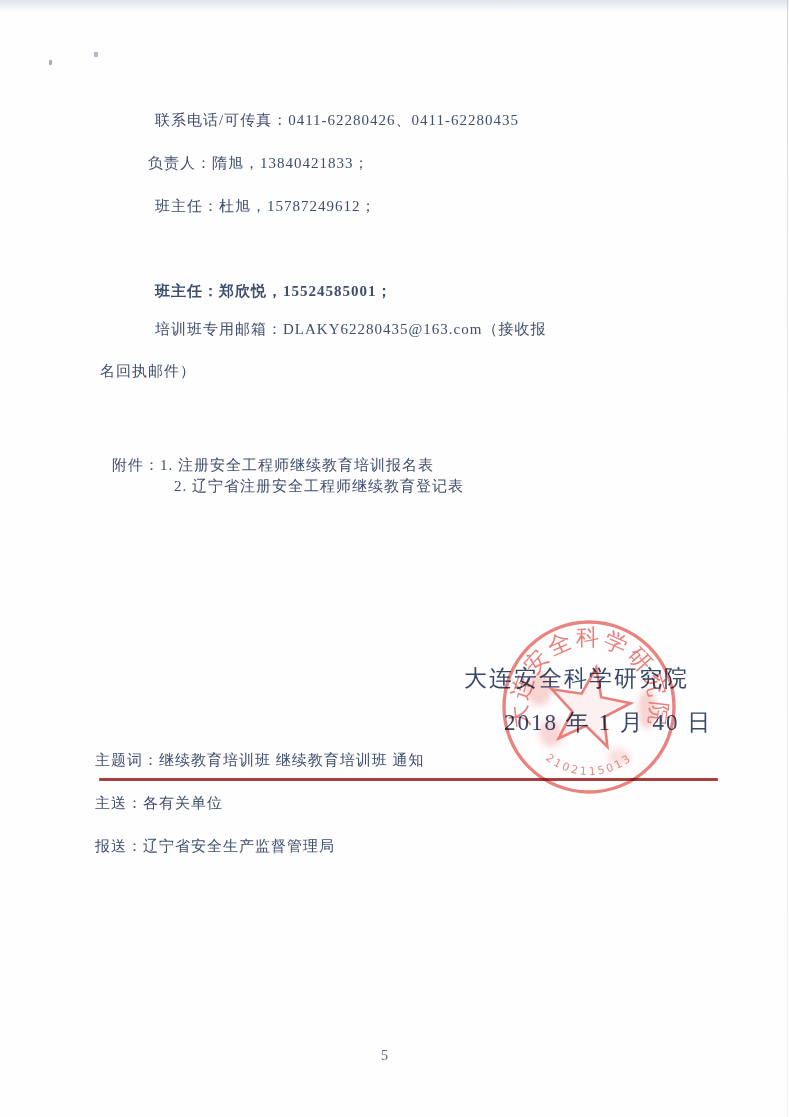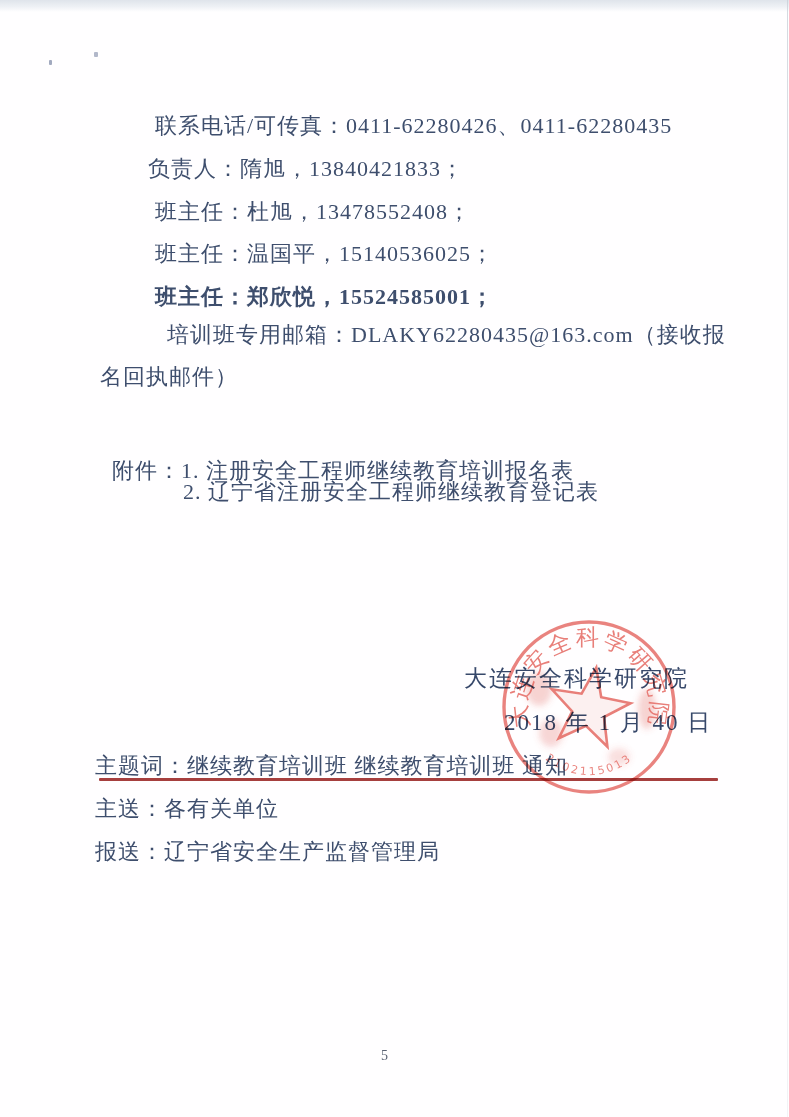--- a/index.html
+++ b/index.html
@@ -21,21 +21,21 @@
     background:linear-gradient(180deg,#c9d0d8 0%,#e3e7ec 40%,#eef0f3 100%);
     opacity:.8;
   }
   .speck{position:absolute;background:#55648a;opacity:.55;border-radius:1px;}
   .speck.s1{left:49px;top:60px;width:3px;height:5px;}
   .speck.s2{left:94px;top:52px;width:4px;height:5px;opacity:.45;}
 
   .line{
     position:absolute;
     white-space:nowrap;
-    font-size:22px;
+    font-size:15px;
     letter-spacing:1px;
     color:#3e4e6d;
   }
   .sig{font-size:23px;letter-spacing:2px;color:#37486a;}
   .rule-red{
     position:absolute;left:99px;top:778px;width:619px;height:3px;
     background:#a63f3e;border-radius:1px;
   }
   .page-number{
     position:absolute;left:381px;top:1048px;
@@ -52,28 +52,27 @@
 
 <div class="page">
 
   <div class="scan-top"></div>
   <div class="scan-right"></div>
   <div class="speck s1"></div>
   <div class="speck s2"></div>
 
   <div class="line" style="left:155px;top:111px;">联系电话/可传真：0411-62280426、0411-62280435</div>
   <div class="line" style="left:148px;top:154px;">负责人：隋旭，13840421833；</div>
-  <div class="line" style="left:155px;top:197px;">班主任：杜旭，13478552408；</div>
-  <div class="line" style="left:155px;top:239px;">班主任：温国平，15140536025；</div>
+  <div class="line" style="left:155px;top:197px;">班主任：杜旭，15787249612；</div>
   <div class="line" style="left:155px;top:282px;font-weight:bold;">班主任：郑欣悦，15524585001；</div>
-  <div class="line" style="left:167px;top:320px;font-family:Liberation Serif, serif;">培训班专用邮箱：DLAKY62280435@163.com（接收报</div>
+  <div class="line" style="left:155px;top:320px;font-family:Liberation Serif, serif;">培训班专用邮箱：DLAKY62280435@163.com（接收报</div>
   <div class="line" style="left:100px;top:362px;">名回执邮件）</div>
 
   <div class="line" style="left:112px;top:456px;">附件：1. 注册安全工程师继续教育培训报名表</div>
-  <div class="line" style="left:183px;top:477px;">2. 辽宁省注册安全工程师继续教育登记表</div>
+  <div class="line" style="left:174px;top:477px;">2. 辽宁省注册安全工程师继续教育登记表</div>
 
   <div class="line sig" style="left:464px;top:663px;">大连安全科学研究院</div>
   <div class="line sig" style="left:504px;top:707px;">2018 年 1 月 40 日</div>
 
   <div class="line" style="left:95px;top:751px;">主题词：继续教育培训班 继续教育培训班 通知</div>
   <div class="rule-red"></div>
   <div class="line" style="left:95px;top:837px;">报送：辽宁省安全生产监督管理局</div>
   <div class="line" style="left:95px;top:794px;">主送：各有关单位</div>
 
   <div class="page-number">5</div>

